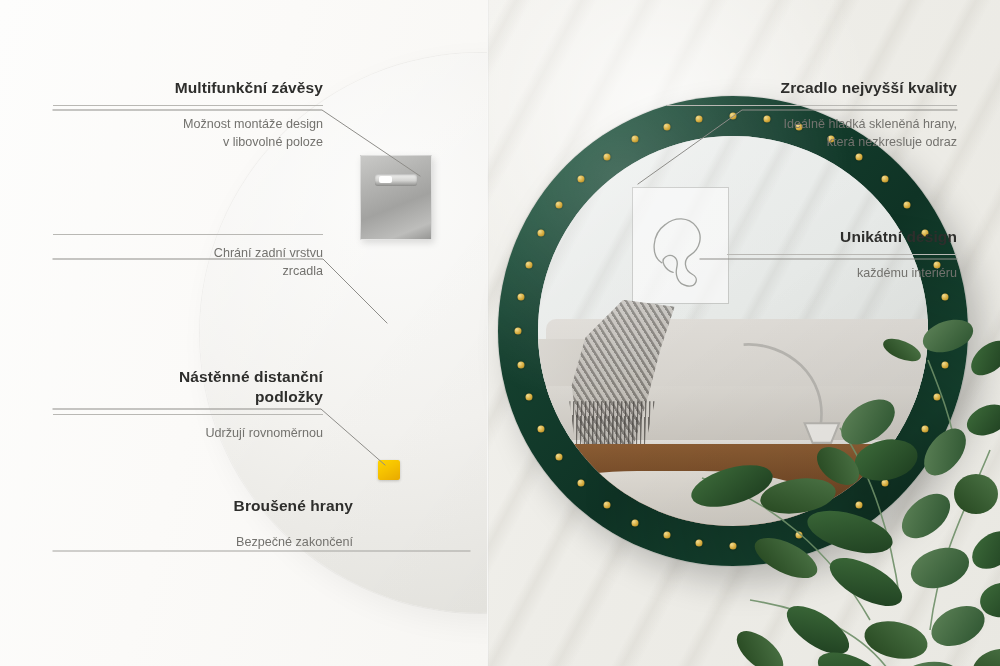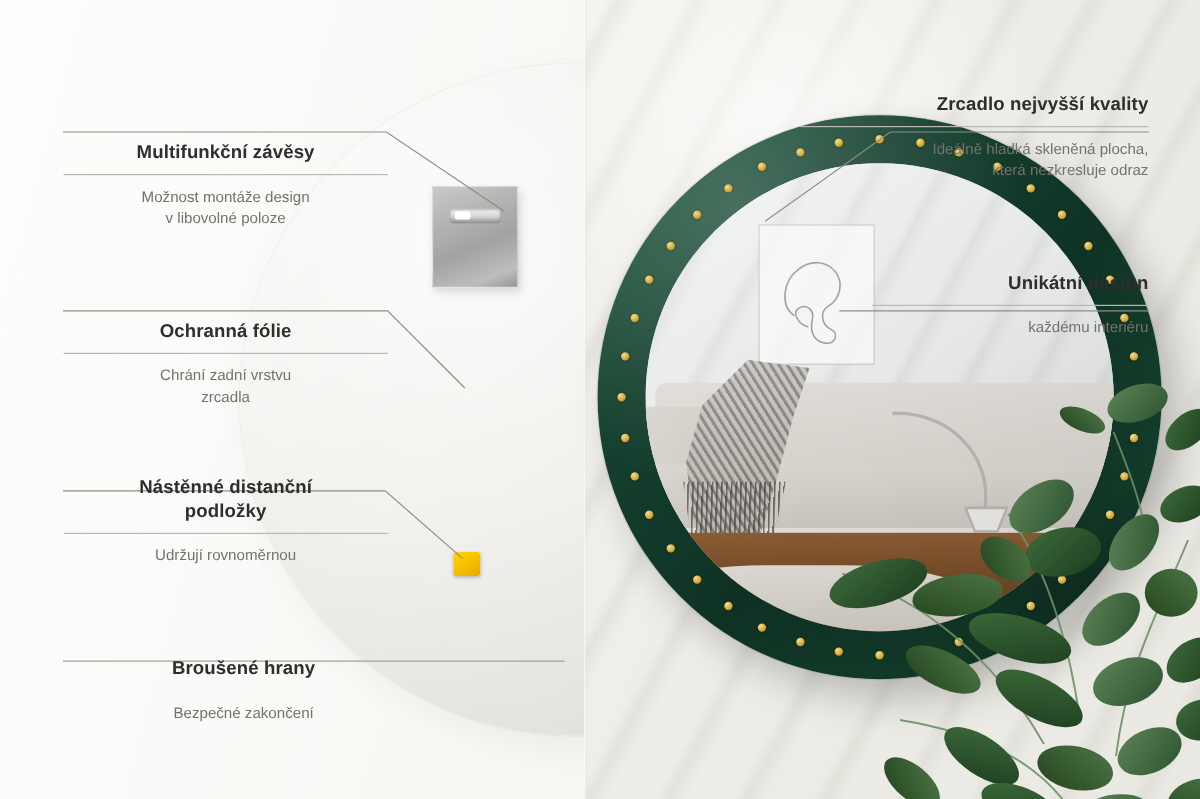--- a/index.html
+++ b/index.html
@@ -208,21 +208,21 @@
   .callout { position:absolute; }
   .callout h3 {
     font-size:15.5px; font-weight:bold; color:#2e2e2c;
     letter-spacing:.1px; line-height:1.28;
   }
   .callout p {
     font-size:12.6px; color:#73726e; line-height:1.46; font-weight:normal;
   }
   .rule { height:1px; background:#b9b8b4; margin:7px 0 9px 0; }
 
-  .c-left { text-align:center;margin-top:40px; }
+  .c-left { text-align:right; }
   .c-right { text-align:right; }
 
   
   .foliage { position:absolute; left:690px; top:300px; width:330px; height:380px; }
   .foliage svg { width:100%; height:100%; display:block; }
 </style>
 </head>
 <body>
 
 <div id="stage">
@@ -333,43 +333,42 @@
   </svg>
 
   <div class="callout c-left" style="left:53px; top:78px; width:270px;">
     <h3>Multifunkční závěsy</h3>
     <div class="rule"></div>
     <p>Možnost montáže design</p>
     <p>v libovolné poloze</p>
   </div>
 
   <div class="callout c-left" style="left:53px; top:227px; width:270px;">
-    <h3>Ochranná fólie</h3>
     <div class="rule"></div>
     <p>Chrání zadní vrstvu</p>
     <p>zrcadla</p>
   </div>
 
-  <div class="callout c-left" style="left:53px; top:357px; width:270px;">
+  <div class="callout c-left" style="left:53px; top:367px; width:270px;">
     <h3>Nástěnné distanční</h3>
     <h3>podložky</h3>
     <div class="rule"></div>
     <p>Udržují rovnoměrnou</p>
   </div>
 
-  <div class="callout c-left" style="left:53px; top:508px; width:300px;">
+  <div class="callout c-left" style="left:53px; top:496px; width:300px;">
     <h3>Broušené hrany</h3>
     <div class="rule" style="background:transparent;"></div>
     <p>Bezpečné zakončení</p>
   </div>
 
   <div class="callout c-right" style="left:667px; top:78px; width:290px;">
     <h3>Zrcadlo nejvyšší kvality</h3>
     <div class="rule"></div>
-    <p>Ideálně hladká skleněná plocha,</p>
+    <p>Ideálně hladká skleněná hrany,</p>
     <p>která nezkresluje odraz</p>
   </div>
 
   <div class="callout c-right" style="left:727px; top:227px; width:230px;">
     <h3>Unikátní design</h3>
     <div class="rule"></div>
     <p>každému interiéru</p>
   </div>
 
   <div class="foliage">

